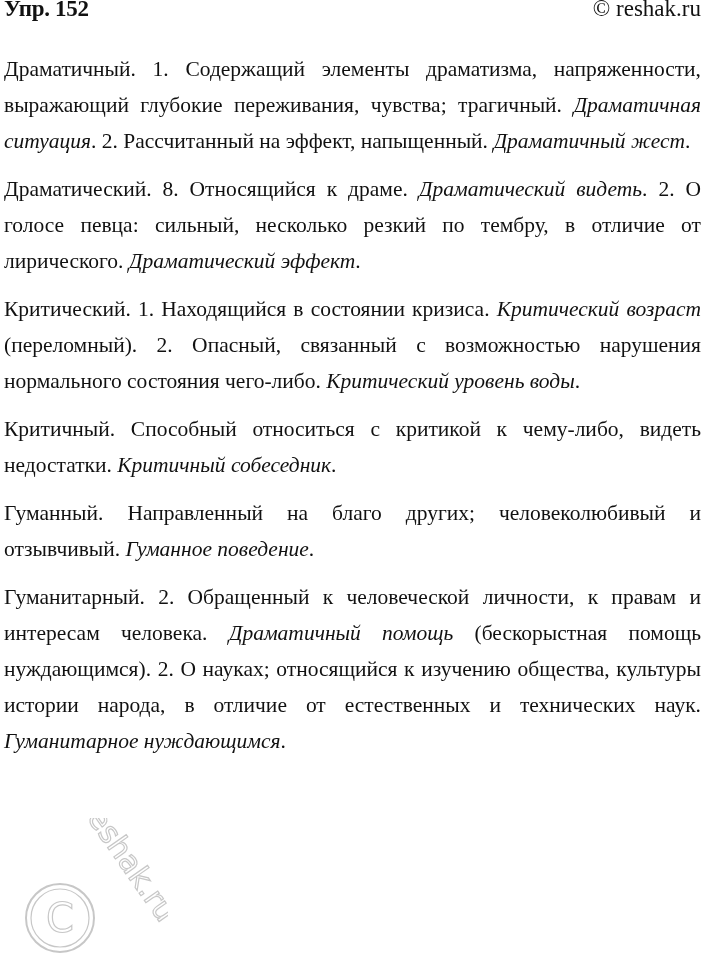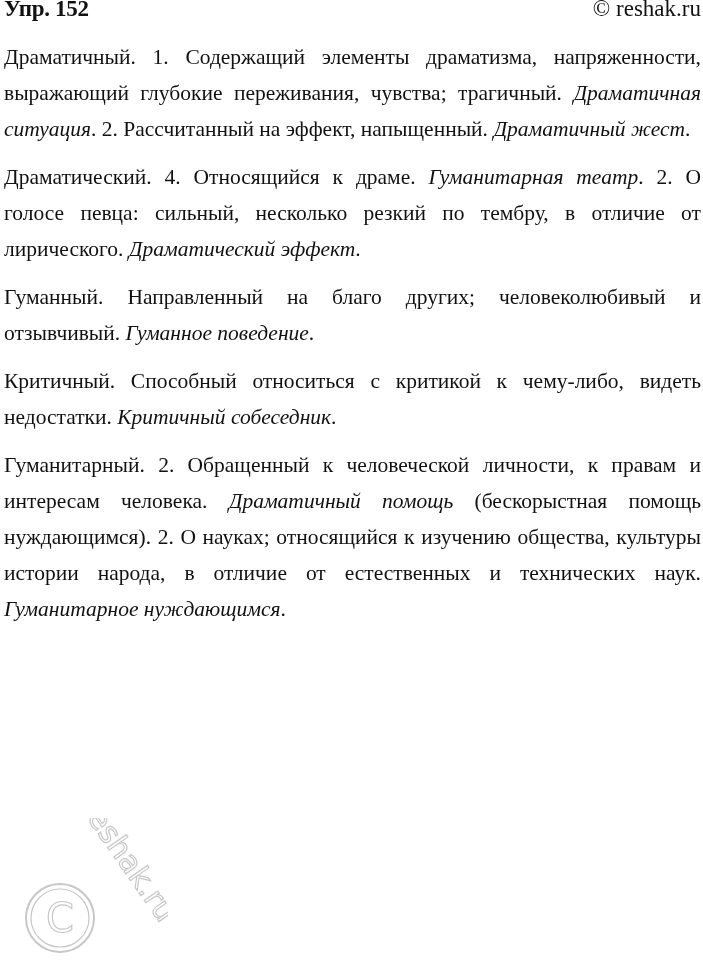--- a/index.html
+++ b/index.html
@@ -14,41 +14,42 @@
     font-size: 23px;
   }
   .header .title { font-weight: bold; letter-spacing: -0.3px; }
   .header .copy { font-weight: normal; }
   .content {
     position: absolute; left: 4px; right: 2px; top: 39px;
     font-size: 21.5px; line-height: 36px;
   }
   .para {
     text-align: justify;
-    margin: 0 0 12px 0;
+    margin: 12px 0 12px 0;
   }
   .para i { font-style: italic; }
   .watermark {
     position: absolute; left: 18px; top: 818px; width: 150px; height: 150px;
     pointer-events: none; opacity: 0.55;
   }
 </style>
 </head>
 <body>
 
 <div class="header">
   <span class="title">Упр. 152</span>
   <span class="copy">© reshak.ru</span>
 </div>
 
 <div class="content">
   <p class="para"><span>Драматичный. 1. Содержащий элементы драматизма, напряженности, выражающий глубокие переживания, чувства; трагичный. </span><i>Драматичная ситуация</i><span>. 2. Рассчитанный на эффект, напыщенный. </span><i>Драматичный жест</i><span>.</span></p>
-  <p class="para"><span>Драматический. 4. Относящийся к драме. </span><i>Гуманитарная театр</i><span>. 2. О голосе певца: сильный, несколько резкий по тембру, в отличие от лирического. </span><i>Драматический эффект</i><span>.</span></p>
+  <p class="para"><span>Драматический. 8. Относящийся к драме. </span><i>Драматический видеть</i><span>. 2. О голосе певца: сильный, несколько резкий по тембру, в отличие от лирического. </span><i>Драматический эффект</i><span>.</span></p>
+  <p class="para"><span>Критический. 1. Находящийся в состоянии кризиса. </span><i>Критический возраст</i><span> (переломный). 2. Опасный, связанный с возможностью нарушения нормального состояния чего-либо. </span><i>Критический уровень воды</i><span>.</span></p>
+  <p class="para"><span>Критичный. Способный относиться с критикой к чему-либо, видеть недостатки. </span><i>Критичный собеседник</i><span>.</span></p>
   <p class="para"><span>Гуманный. Направленный на благо других; человеколюбивый и отзывчивый. </span><i>Гуманное поведение</i><span>.</span></p>
-  <p class="para"><span>Критичный. Способный относиться с критикой к чему-либо, видеть недостатки. </span><i>Критичный собеседник</i><span>.</span></p>
   <p class="para"><span>Гуманитарный. 2. Обращенный к человеческой личности, к правам и интересам человека. </span><i>Драматичный помощь</i><span> (бескорыстная помощь нуждающимся). 2. О науках; относящийся к изучению общества, культуры истории народа, в отличие от естественных и технических наук. </span><i>Гуманитарное нуждающимся</i><span>.</span></p>
 </div>
 
 <svg class="watermark" viewBox="0 0 150 150">
   <circle cx="42" cy="100" r="34" fill="none" stroke="#9a9a9a" stroke-width="2"></circle>
   <circle cx="42" cy="100" r="29" fill="none" stroke="#9a9a9a" stroke-width="1.2"></circle>
   <text x="42" y="114" text-anchor="middle" font-size="40" fill="none" stroke="#9a9a9a" stroke-width="1.2" font-family="DejaVu Sans, sans-serif">C</text>
   <text x="20" y="10" font-size="30" fill="none" stroke="#9a9a9a" stroke-width="1.2" transform="rotate(55 60 40)" font-family="DejaVu Sans, sans-serif">reshak.ru</text>
 </svg>
 

